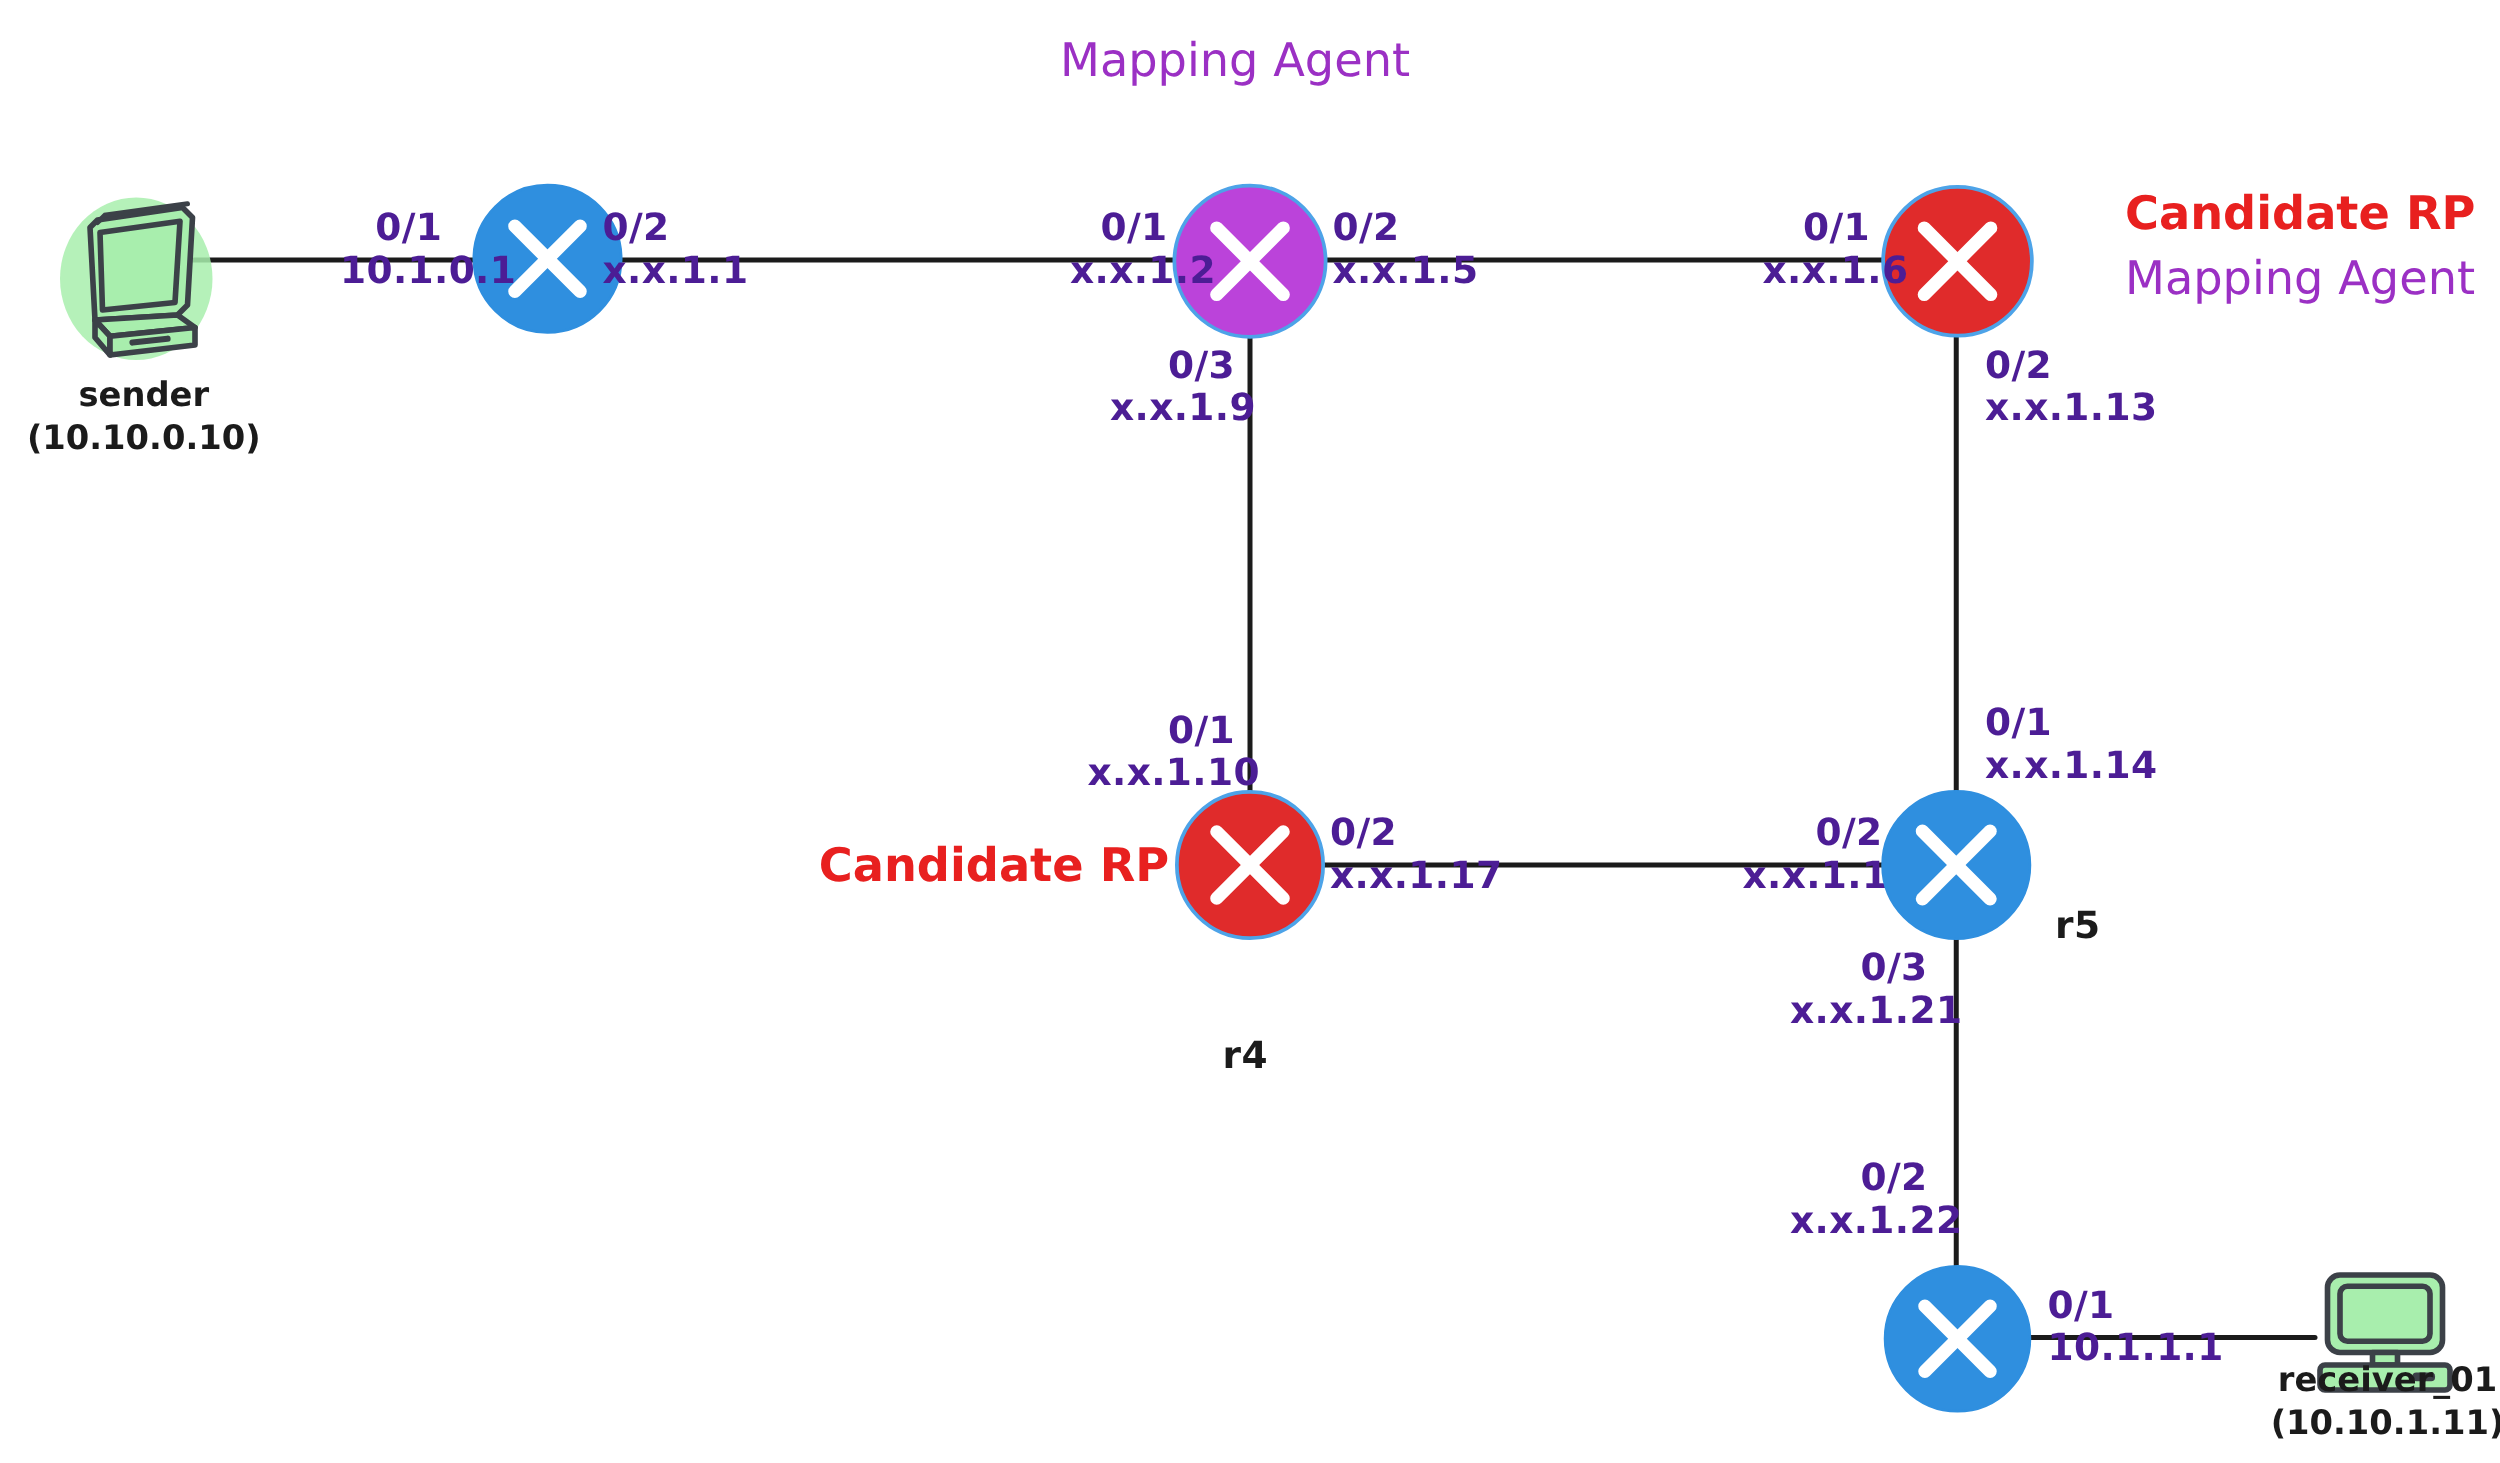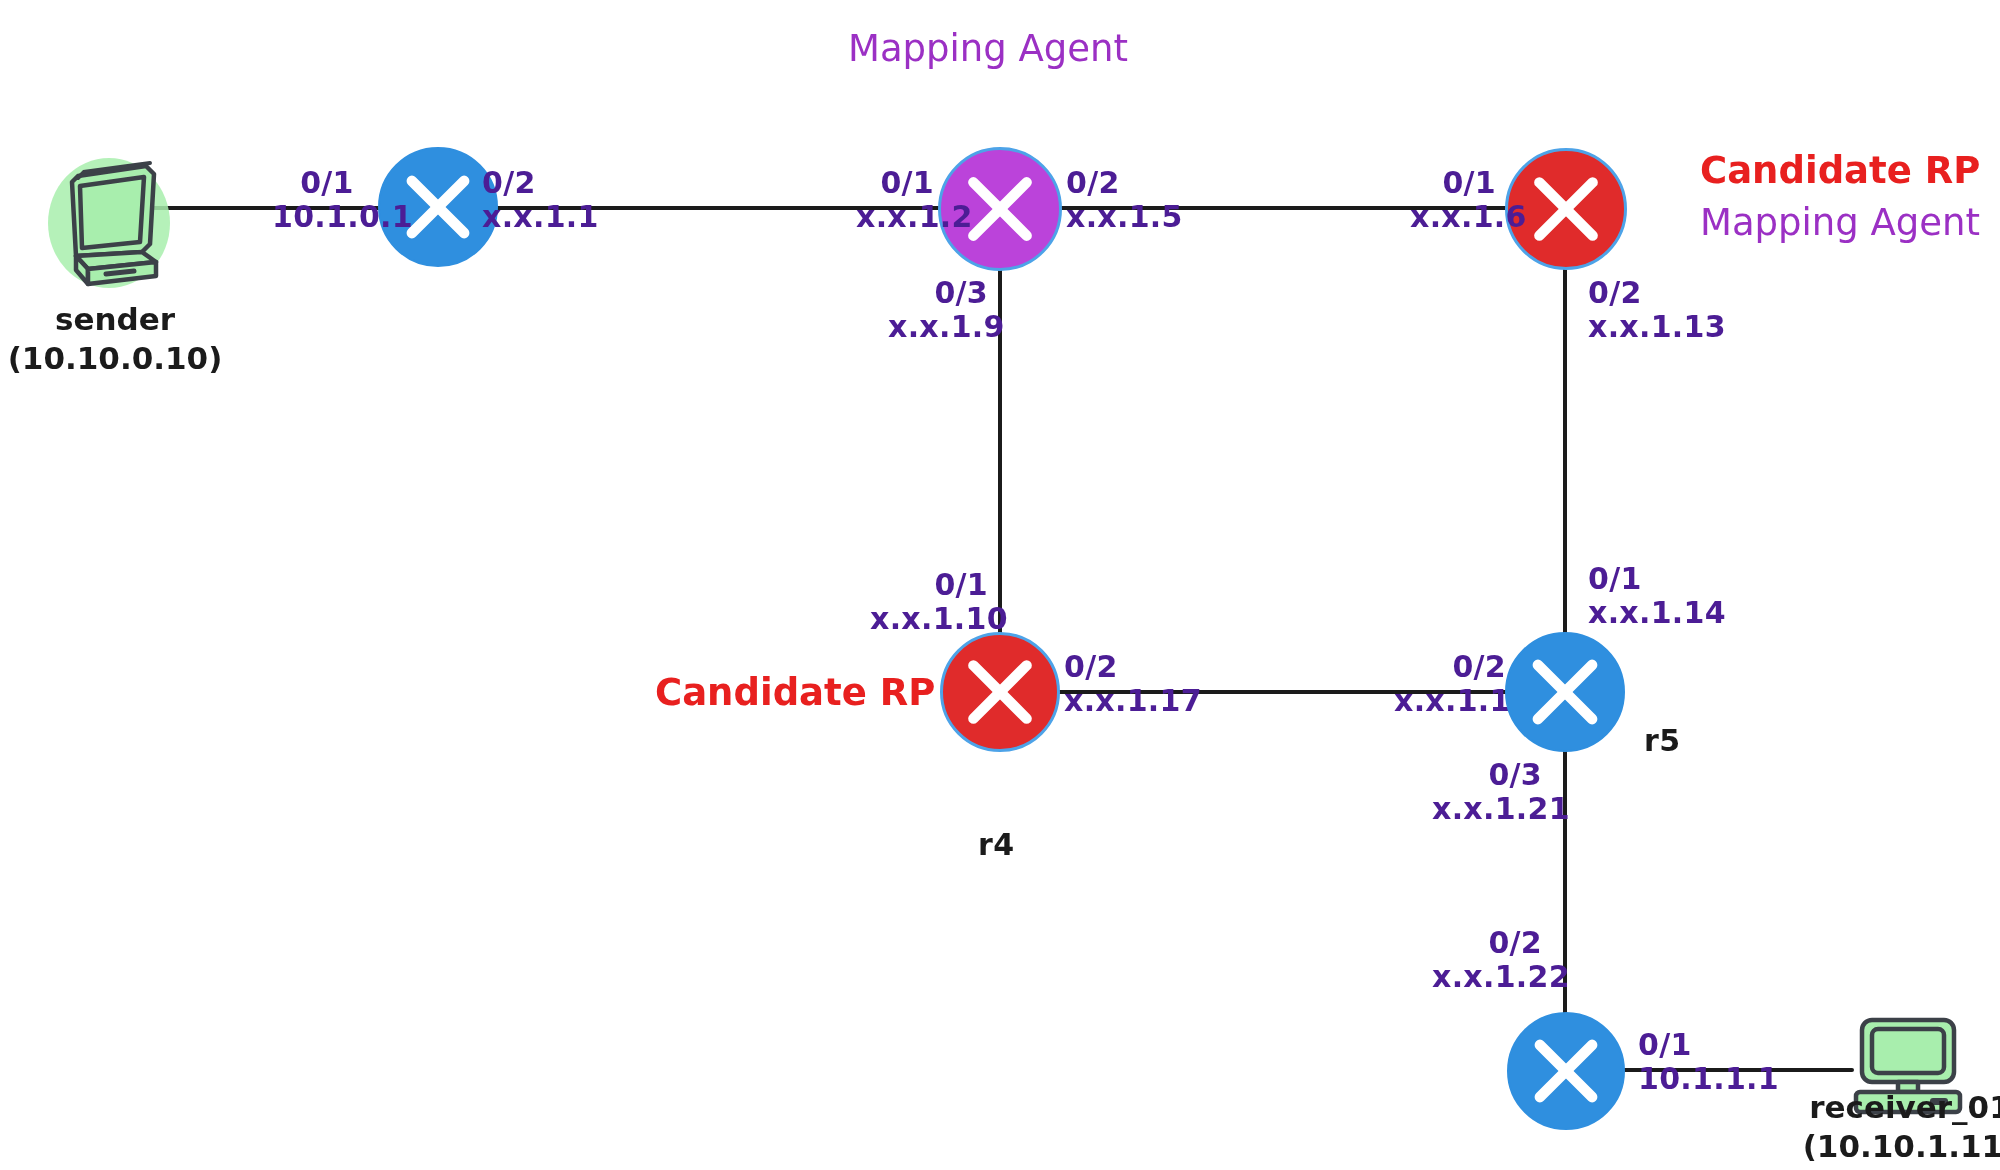--- a/index.html
+++ b/index.html
@@ -71,21 +71,21 @@
   .title-p2p {
     font-family: "DejaVu Sans Mono", monospace;
     font-weight: 700;
     font-size: 34px;
     color: #e8201f;
     letter-spacing: 1px;
   }
   .host-name {
     font-family: "DejaVu Sans", sans-serif;
     font-weight: 700;
-    font-size: 31px;
+    font-size: 27px;
     color: #1b1b1b;
     text-align: center;
     line-height: 1.25;
   }
   .host-name .l2 { display: block; }
 
   
   .host-icon { position: absolute; }
   .host-icon svg { display: block; }
   .blob {

